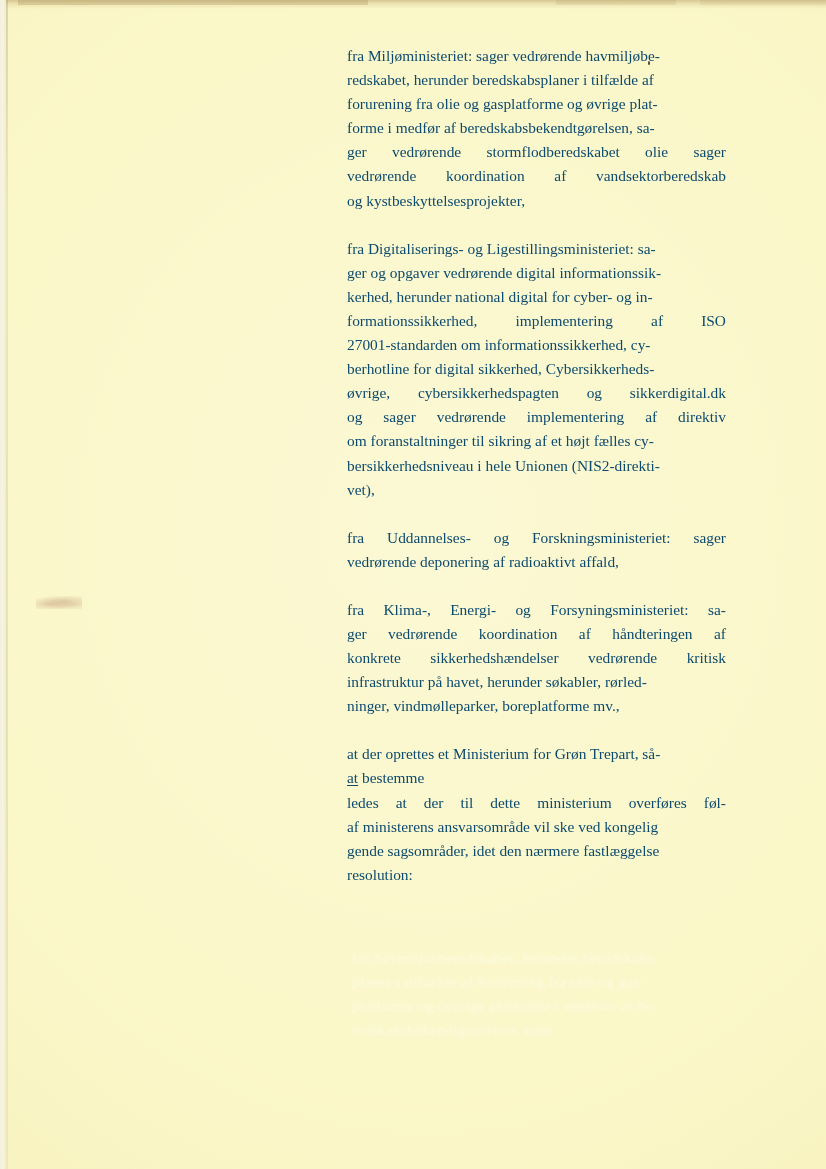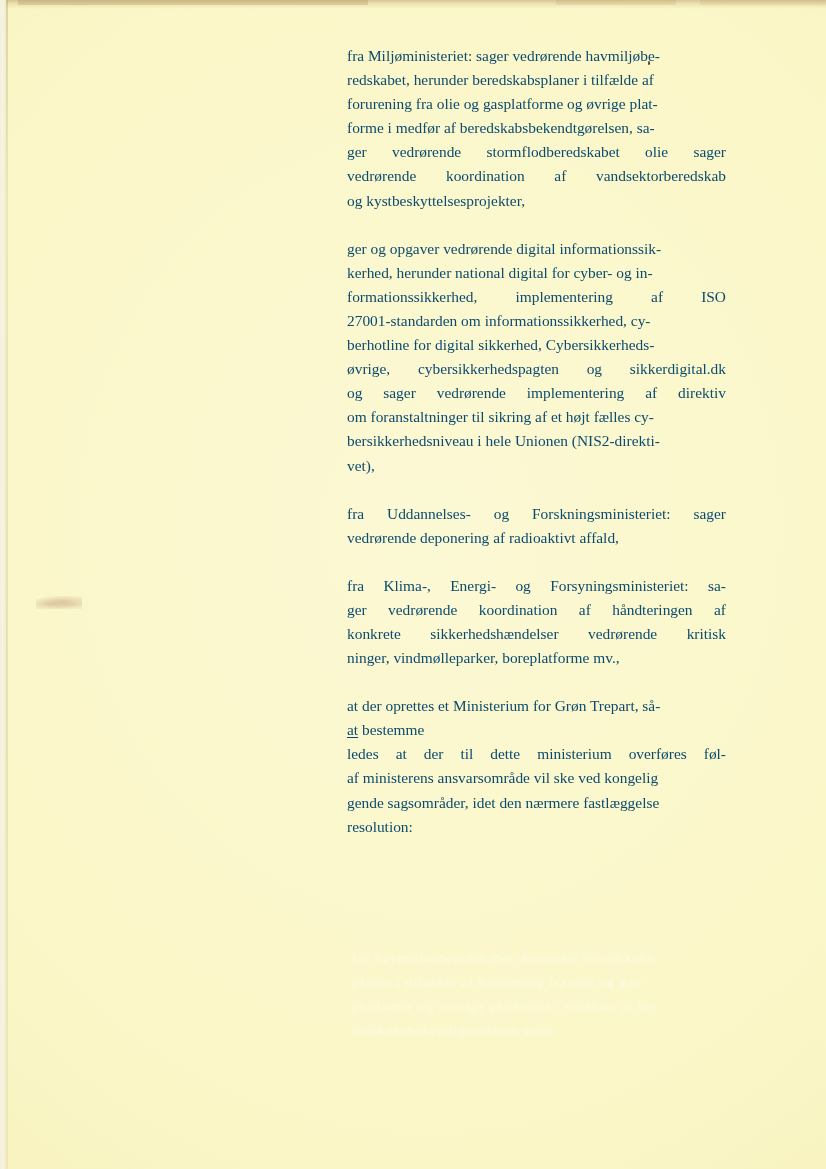--- a/index.html
+++ b/index.html
@@ -178,20 +178,21 @@
       <span class="ln j">
           <span>vedrørende</span>
           <span>koordination</span>
           <span>af</span>
           <span>vandsektorberedskab</span>
         </span>
       <span class="ln">og kystbeskyttelsesprojekter,</span>
     </p>
 
     <p class="para">
+      <span class="ln">fra Digitaliserings- og Ligestillingsministeriet: sa-</span>
       <span class="ln">ger og opgaver vedrørende digital informationssik-</span>
       <span class="ln">kerhed, herunder national digital for cyber- og in-</span>
       <span class="ln j">
           <span>formationssikkerhed,</span>
           <span>implementering</span>
           <span>af</span>
           <span>ISO</span>
         </span>
       <span class="ln">27001-standarden om informationssikkerhed, cy-</span>
       <span class="ln">berhotline for digital sikkerhed, Cybersikkerheds-</span>
@@ -241,20 +242,21 @@
           <span>af</span>
           <span>håndteringen</span>
           <span>af</span>
         </span>
       <span class="ln j">
           <span>konkrete</span>
           <span>sikkerhedshændelser</span>
           <span>vedrørende</span>
           <span>kritisk</span>
         </span>
+      <span class="ln">infrastruktur på havet, herunder søkabler, rørled-</span>
       <span class="ln">ninger, vindmølleparker, boreplatforme mv.,</span>
     </p>
 
     <p class="para">
       <span class="ln">at der oprettes et Ministerium for Grøn Trepart, så-</span>
       <span class="ln"><span class="u">at</span> bestemme</span>
       <span class="ln j">
           <span>ledes</span>
           <span>at</span>
           <span>der</span>

